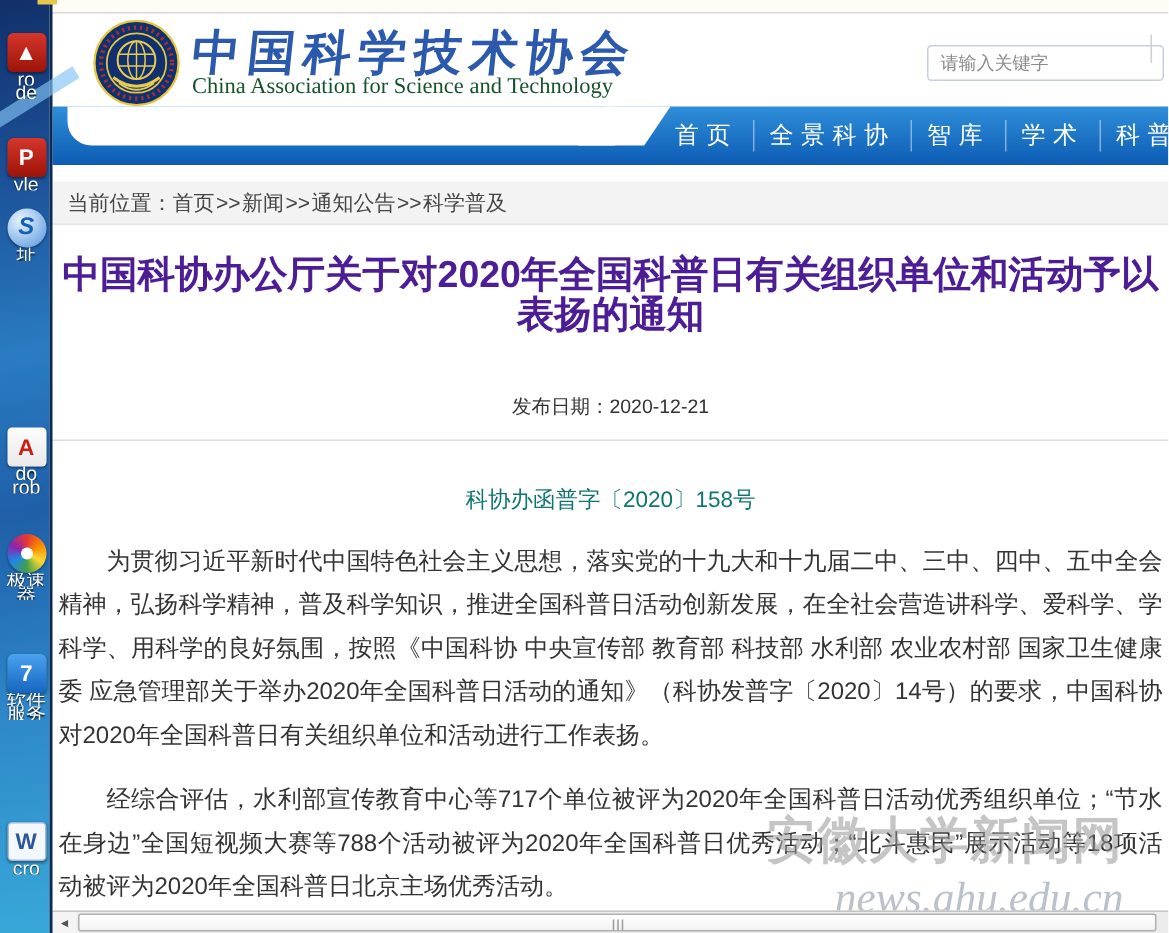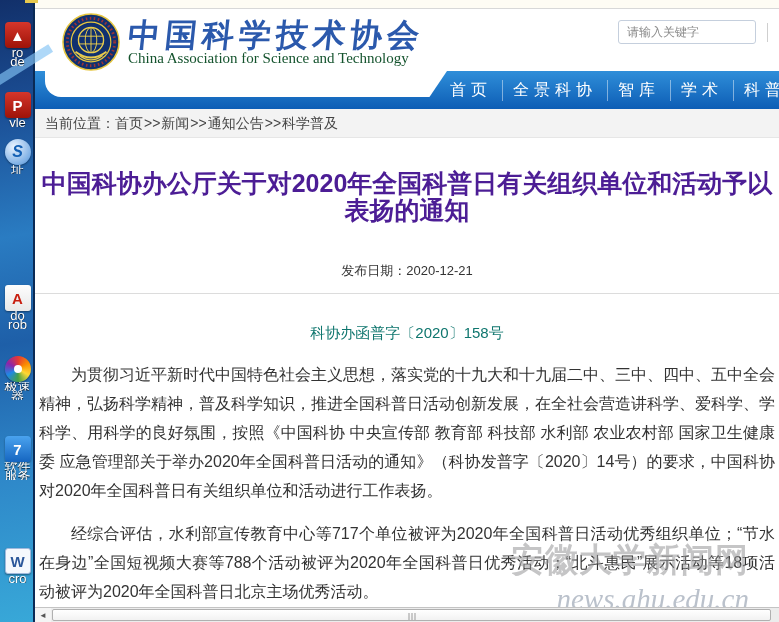--- a/index.html
+++ b/index.html
@@ -32,39 +32,39 @@
   .top-strip { position:absolute; left:0; top:0; width:744px; height:9px;
     background:#fefcf4; border-bottom:1px solid #d8d8d8; }
   .yellow-dash { position:absolute; left:-10px; top:0; width:13px; height:3px; background:#e6c84e; z-index:40; }
 
   .site-header { position:absolute; left:0; top:10px; width:744px; height:61px; background:#fff; }
   .emblem { position:absolute; left:27px; top:3px; width:58px; height:58px; }
   .logo-cn { position:absolute; left:93px; top:4px; font-size:32px; font-weight:bold;
     color:#2b59ac; letter-spacing:5px; transform:skewX(-6deg); font-family:"DejaVu Serif", serif; }
   .logo-en { position:absolute; left:93px; top:40px; font-size:15px; color:#14532d;
     font-family:"Liberation Serif", serif; }
-  .search-box { position:absolute; left:583px; top:10px; width:138px; height:24px;
+  .search-box { position:absolute; left:583px; top:20px; width:158px; height:24px;
     border:1px solid #c5cfdd; border-radius:3px; background:#fff; display:flex; align-items:center; }
   .search-box input { flex:1; border:none; outline:none; padding:0 4px 0 8px; font-size:12px;
     color:#333; background:transparent; font-family:"Liberation Sans", sans-serif; }
   .search-box input::placeholder { color:#8a8a8a; }
   .search-divider { position:absolute; left:732px; top:13px; height:19px; border-left:1px solid #cfcfcf; }
 
   .nav-band { position:absolute; left:0; top:71px; width:744px; height:39px;
     background:linear-gradient(#2f8ed9,#0c5cb4); }
   .white-tab { position:absolute; left:10px; top:0; width:365px; height:26px;
     background:#fff; border-bottom-left-radius:16px; }
   .white-tab-slant { position:absolute; left:368px; top:0; width:44px; height:26px;
     background:#fff; transform:skewX(-34deg); transform-origin:top left; }
   .nav-list { position:absolute; left:405px; top:0; height:39px; display:flex; align-items:center;
     list-style:none; white-space:nowrap; }
   .nav-list li { padding:0 10px; font-size:16px; letter-spacing:5px; color:#fff; cursor:pointer; }
   .nav-list li + li { border-left:1px solid rgba(255,255,255,.45); }
 
-  .breadcrumb { position:absolute; left:0; top:109px; width:744px; height:29px; background:#f3f3f3;
+  .breadcrumb { position:absolute; left:0; top:121px; width:744px; height:29px; background:#f3f3f3;
     border-bottom:1px solid #e6e6e6; line-height:29px; padding-left:10px; font-size:14px; color:#454545; }
   .breadcrumb .bc-item { cursor:pointer; }
   .breadcrumb .bc-sep { color:#454545; padding:0 1px; }
 
   .article { position:absolute; left:0; top:144px; width:744px; }
   .art-title { margin:26px 4px 0; text-align:center; font-size:25px; line-height:27px;
     font-weight:bold; color:#4c1d95; }
   .art-date { margin-top:38px; text-align:center; font-size:13px; color:#333; }
   .art-hr { margin-top:13px; border:none; border-top:1px solid #dcdcdc; }
   .doc-number { margin-top:30px; text-align:center; font-size:15px; color:#0f766e; }

